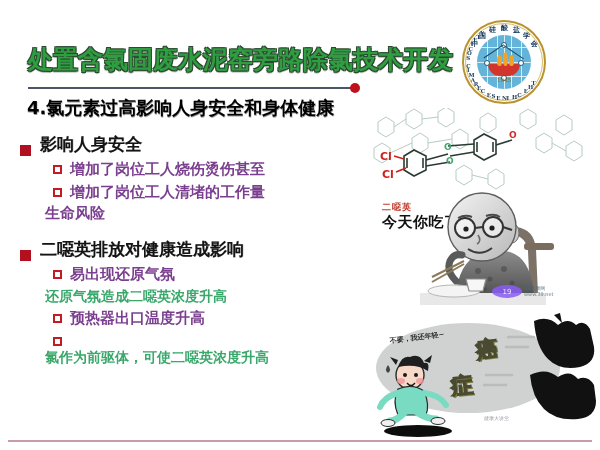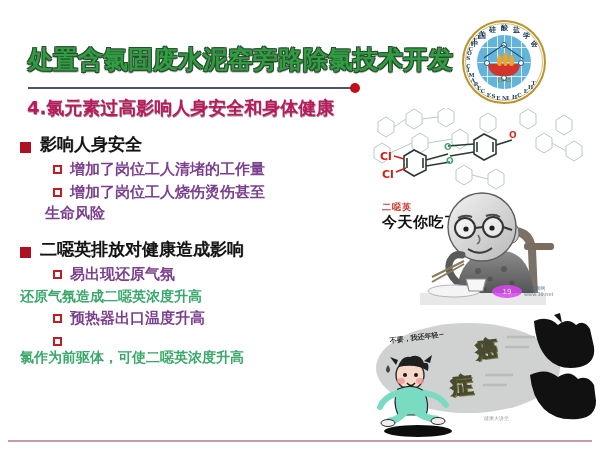--- a/index.html
+++ b/index.html
@@ -170,35 +170,35 @@
     height: 10px;
     border-radius: 50%;
     background: #c0101b;
   }
   .sub-title {
     position: absolute;
     left: 27px;
     top: 96px;
     font-size: 18px;
     font-weight: bold;
-    color: #be185d;
+    color: #000000;
     white-space: nowrap;
     text-shadow: 0.5px 0.5px 0 rgba(0,0,0,.4);
   }
 
   
   .content {
     position: absolute;
     left: 20px;
     top: 133px;
     width: 348px;
   }
   .lvl1 {
     display: flex;
-    align-items: center;
+    align-items: flex-end;
     margin-bottom: 3px;
   }
   .bullet-filled {
     width: 11px;
     height: 11px;
     background: #b01020;
     margin-right: 9px;
     margin-top: 6px;
     flex: 0 0 auto;
   }
@@ -234,20 +234,21 @@
     font-weight: bold;
     color: #7b3f8f;
     line-height: 1.38;
     margin-left: 25px;
   }
   .lvl3-green {
     font-size: 14px;
     font-weight: bold;
     color: #3aa86b;
     line-height: 1.45;
+    margin-left: 25px;
     margin-top: 1px;
     margin-bottom: 1px;
   }
   .gap-block { height: 14px; }
 
   
   .chem-art {
     position: absolute;
     left: 360px;
     top: 108px;
@@ -290,21 +291,21 @@
     top: 285px;
     display: flex;
     align-items: center;
     gap: 2px;
     opacity: .85;
   }
   .wm-badge {
     width: 30px;
     height: 13px;
     border-radius: 50%;
-    background: #d946ef;
+    background: #8b5cf6;
     color: #fff;
     font-size: 7px;
     font-weight: normal;
     display: flex;
     align-items: center;
     justify-content: center;
   }
   .wm-text {
     font-size: 5px;
     color: #4a6a7a;
@@ -423,25 +424,25 @@
   <div class="sub-title">4.氯元素过高影响人身安全和身体健康</div>
 
   <div class="content">
 
     <div class="lvl1">
       <span class="bullet-filled"></span>
       <span class="lvl1-text">影响人身安全</span>
     </div>
     <div class="lvl2">
       <span class="bullet-hollow"></span>
-      <span class="lvl2-text">增加了岗位工人清堵的工作量</span>
+      <span class="lvl2-text">增加了岗位工人烧伤烫伤甚至</span>
     </div>
     <div class="lvl2">
       <span class="bullet-hollow"></span>
-      <span class="lvl2-text">增加了岗位工人烧伤烫伤甚至</span>
+      <span class="lvl2-text">增加了岗位工人清堵的工作量</span>
     </div>
     <div class="lvl2-cont">生命风险</div>
 
     <div class="gap-block"></div>
 
     <div class="lvl1">
       <span class="bullet-filled"></span>
       <span class="lvl1-text">二噁英排放对健康造成影响</span>
     </div>
     <div class="lvl2">

